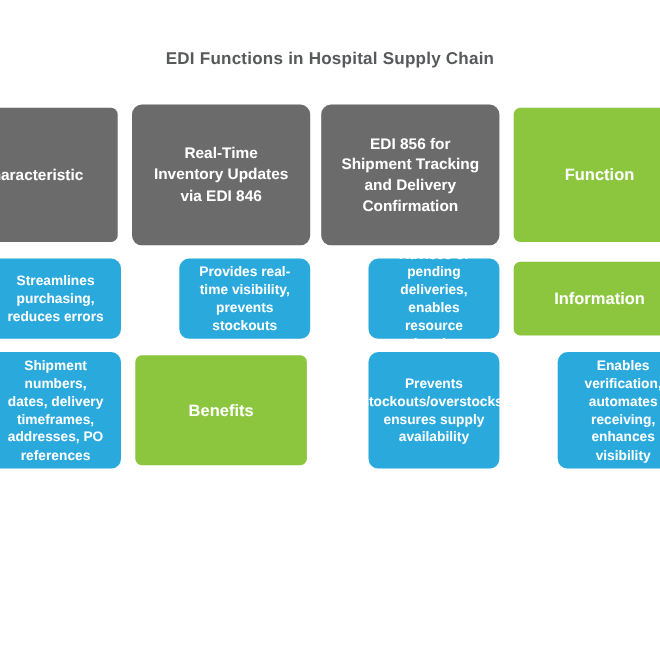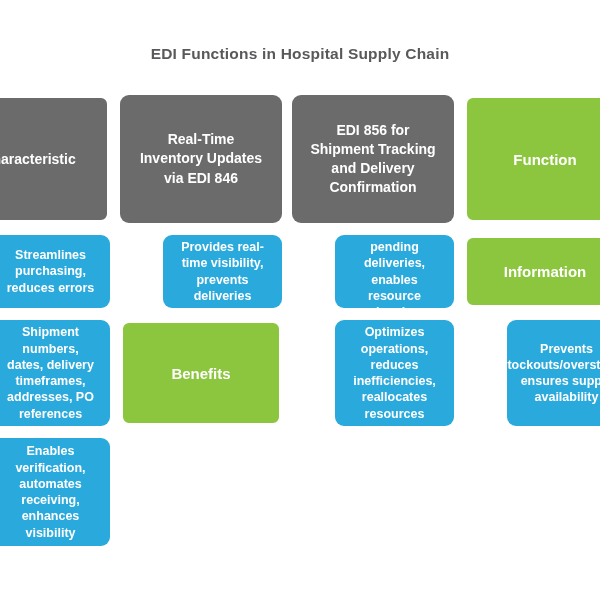--- a/index.html
+++ b/index.html
@@ -79,24 +79,23 @@
   <div class="title">EDI Functions in Hospital Supply Chain</div>
 
   <div class="grid">
 
     <div class="cell corner">Characteristic</div>
     <div class="cell head">Real-Time Inventory Updates via EDI 846</div>
     <div class="cell head">EDI 856 for Shipment Tracking and Delivery Confirmation</div>
 
     <div class="cell rowlabel">Function</div>
     <div class="cell data">Streamlines purchasing, reduces errors</div>
-    <div class="cell data">Provides real-time visibility, prevents deliveries</div>
+    <div class="cell data">Provides real-time visibility, prevents stockouts</div>
     <div class="cell data">Advises of pending deliveries, enables resource planning</div>
 
     <div class="cell rowlabel">Information</div>
     <div class="cell data">Shipment numbers, dates, delivery timeframes, addresses, PO references</div>
 
     <div class="cell rowlabel">Benefits</div>
-    <div class="cell data">Optimizes operations, reduces inefficiencies, reallocates resources</div>
     <div class="cell data">Prevents stockouts/overstocks, ensures supply availability</div>
     <div class="cell data">Enables verification, automates receiving, enhances visibility</div>
   </div>
 </div>
 
 </body></html>

